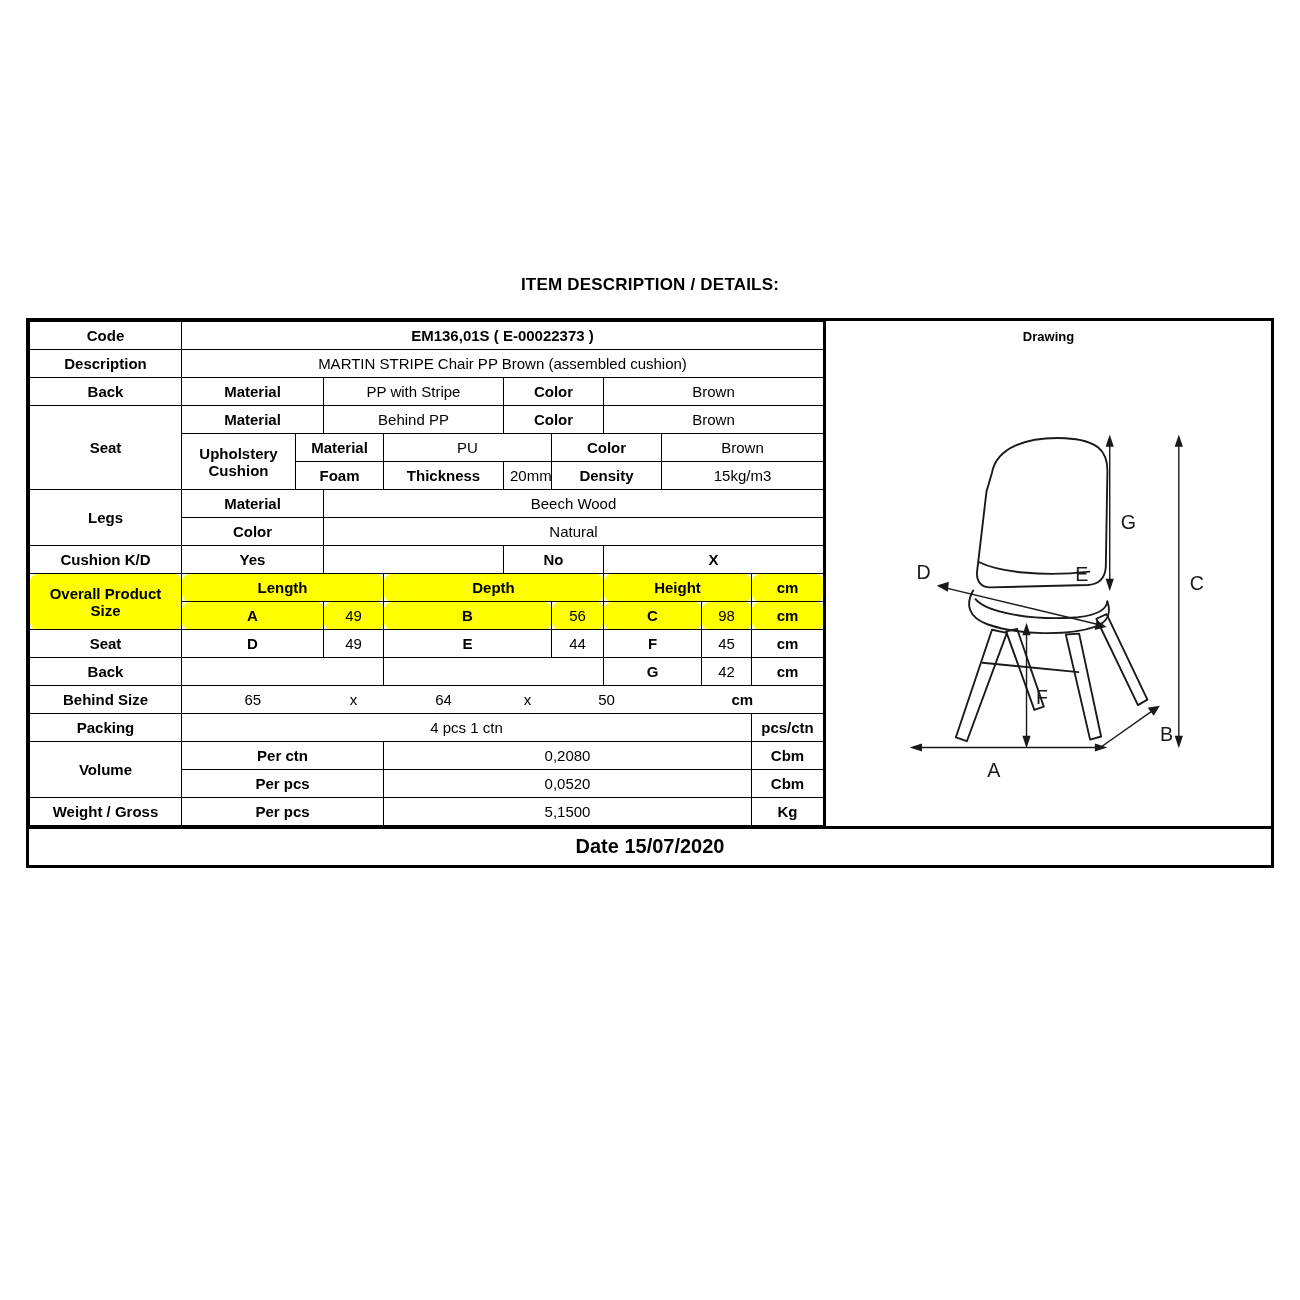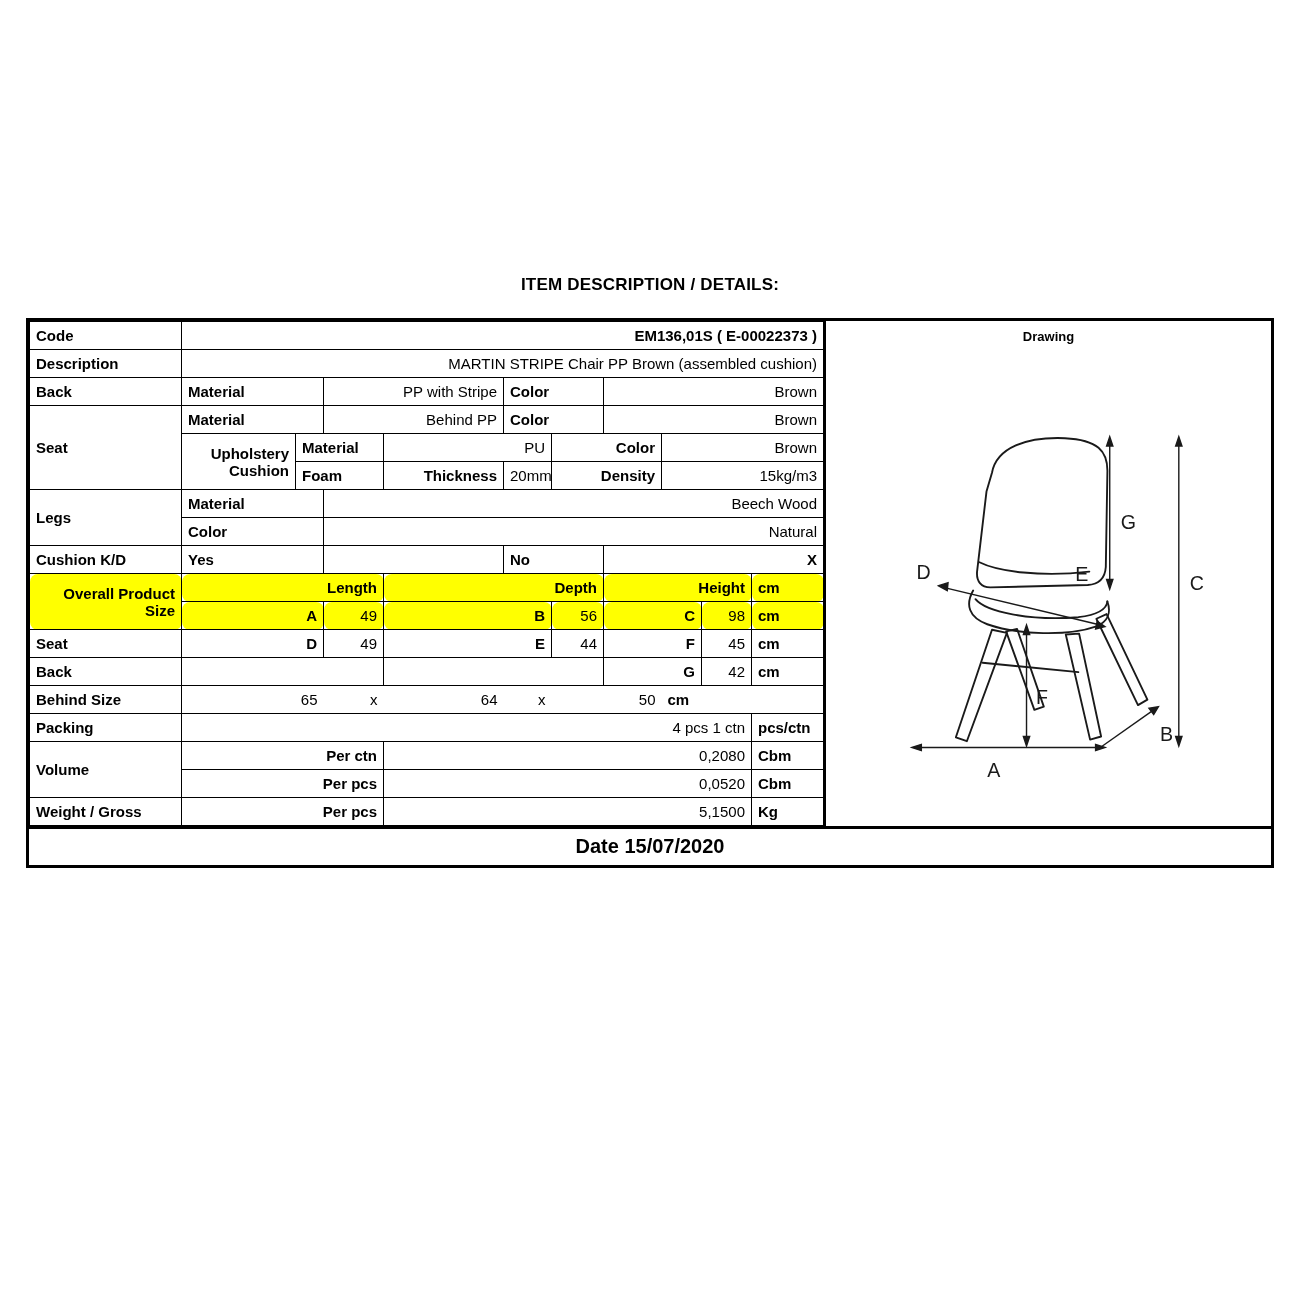--- a/index.html
+++ b/index.html
@@ -66,24 +66,24 @@
     border: 1px solid #000;
     font-size: 15px;
     padding: 5px 6px;
     height: 24px;
     vertical-align: middle;
     box-sizing: border-box;
   }
   td.lbl {
     font-weight: bold;
     font-size: 15px;
-    text-align: left;
+    text-align: center;
   }
   td.ctr {
-    text-align: right;
+    text-align: center;
   }
   .yellow {
     background: #ffff00;
     border-radius: 8px;
   }
   td.b {
     font-weight: bold;
   }
   .no-left {
     border-left: none !important;

